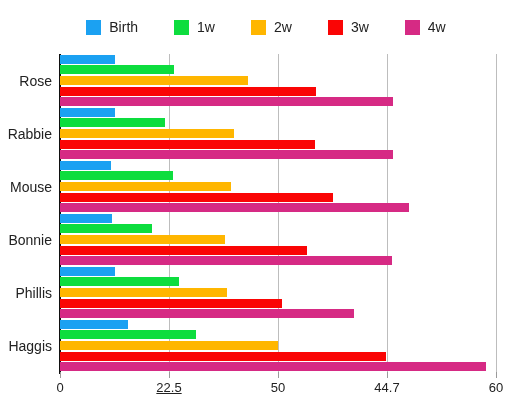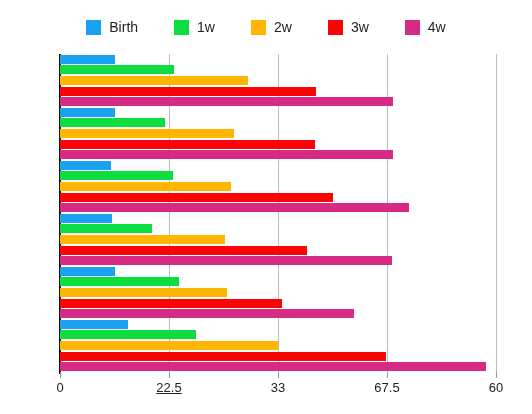--- a/index.html
+++ b/index.html
@@ -151,20 +151,28 @@
       <span class="legend-swatch" style="background: rgb(250, 5, 5);"></span>
       <span class="legend-label">3w</span>
     </div>
     <div class="legend-item">
       <span class="legend-swatch" style="background: rgb(214, 42, 132);"></span>
       <span class="legend-label">4w</span>
     </div>
   </div>
 
   <div id="plot-wrap">
+    <div id="y-axis-labels">
+        <div class="cat-label" style="top: 26.5px;">Rose</div>
+        <div class="cat-label" style="top: 79.5px;">Rabbie</div>
+        <div class="cat-label" style="top: 132.5px;">Mouse</div>
+        <div class="cat-label" style="top: 185.5px;">Bonnie</div>
+        <div class="cat-label" style="top: 238.5px;">Phillis</div>
+        <div class="cat-label" style="top: 291.5px;">Haggis</div>
+      </div>
     <div id="axis-line"></div>
     <div id="plot-area">
         <div class="gridline" style="left: 109px;"></div>
         <div class="gridline" style="left: 218px;"></div>
         <div class="gridline" style="left: 327px;"></div>
         <div class="gridline" style="left: 436px;"></div>
         <div class="bar" style="left: 0px; top: 0.8px; width: 54.7422px; background: rgb(27, 161, 242);"></div>
         <div class="bar" style="left: 0px; top: 11.4px; width: 113.844px; background: rgb(13, 221, 62);"></div>
         <div class="bar" style="left: 0px; top: 22px; width: 187.964px; background: rgb(255, 182, 0);"></div>
         <div class="bar" style="left: 0px; top: 32.6px; width: 255.787px; background: rgb(250, 5, 5);"></div>
@@ -194,21 +202,21 @@
         <div class="bar" style="left: 0px; top: 287px; width: 218px; background: rgb(255, 182, 0);"></div>
         <div class="bar" style="left: 0px; top: 297.6px; width: 326.031px; background: rgb(250, 5, 5);"></div>
         <div class="bar" style="left: 0px; top: 308.2px; width: 426.311px; background: rgb(214, 42, 132);"></div>
       </div>
     <div id="x-axis">
         <div class="tick-mark" style="left: 0px;"></div>
         <div class="tick-label" style="left: 0px;">0</div>
         <div class="tick-mark" style="left: 109px;"></div>
         <div class="tick-label" style="left: 109px; text-decoration: underline;">22.5</div>
         <div class="tick-mark" style="left: 218px;"></div>
-        <div class="tick-label" style="left: 218px;">33</div>
+        <div class="tick-label" style="left: 218px;">50</div>
         <div class="tick-mark" style="left: 327px;"></div>
-        <div class="tick-label" style="left: 327px;">67.5</div>
+        <div class="tick-label" style="left: 327px;">44.7</div>
         <div class="tick-mark" style="left: 436px;"></div>
         <div class="tick-label" style="left: 436px;">60</div>
       </div>
   </div>
 
 </div>
 
 </body></html>

